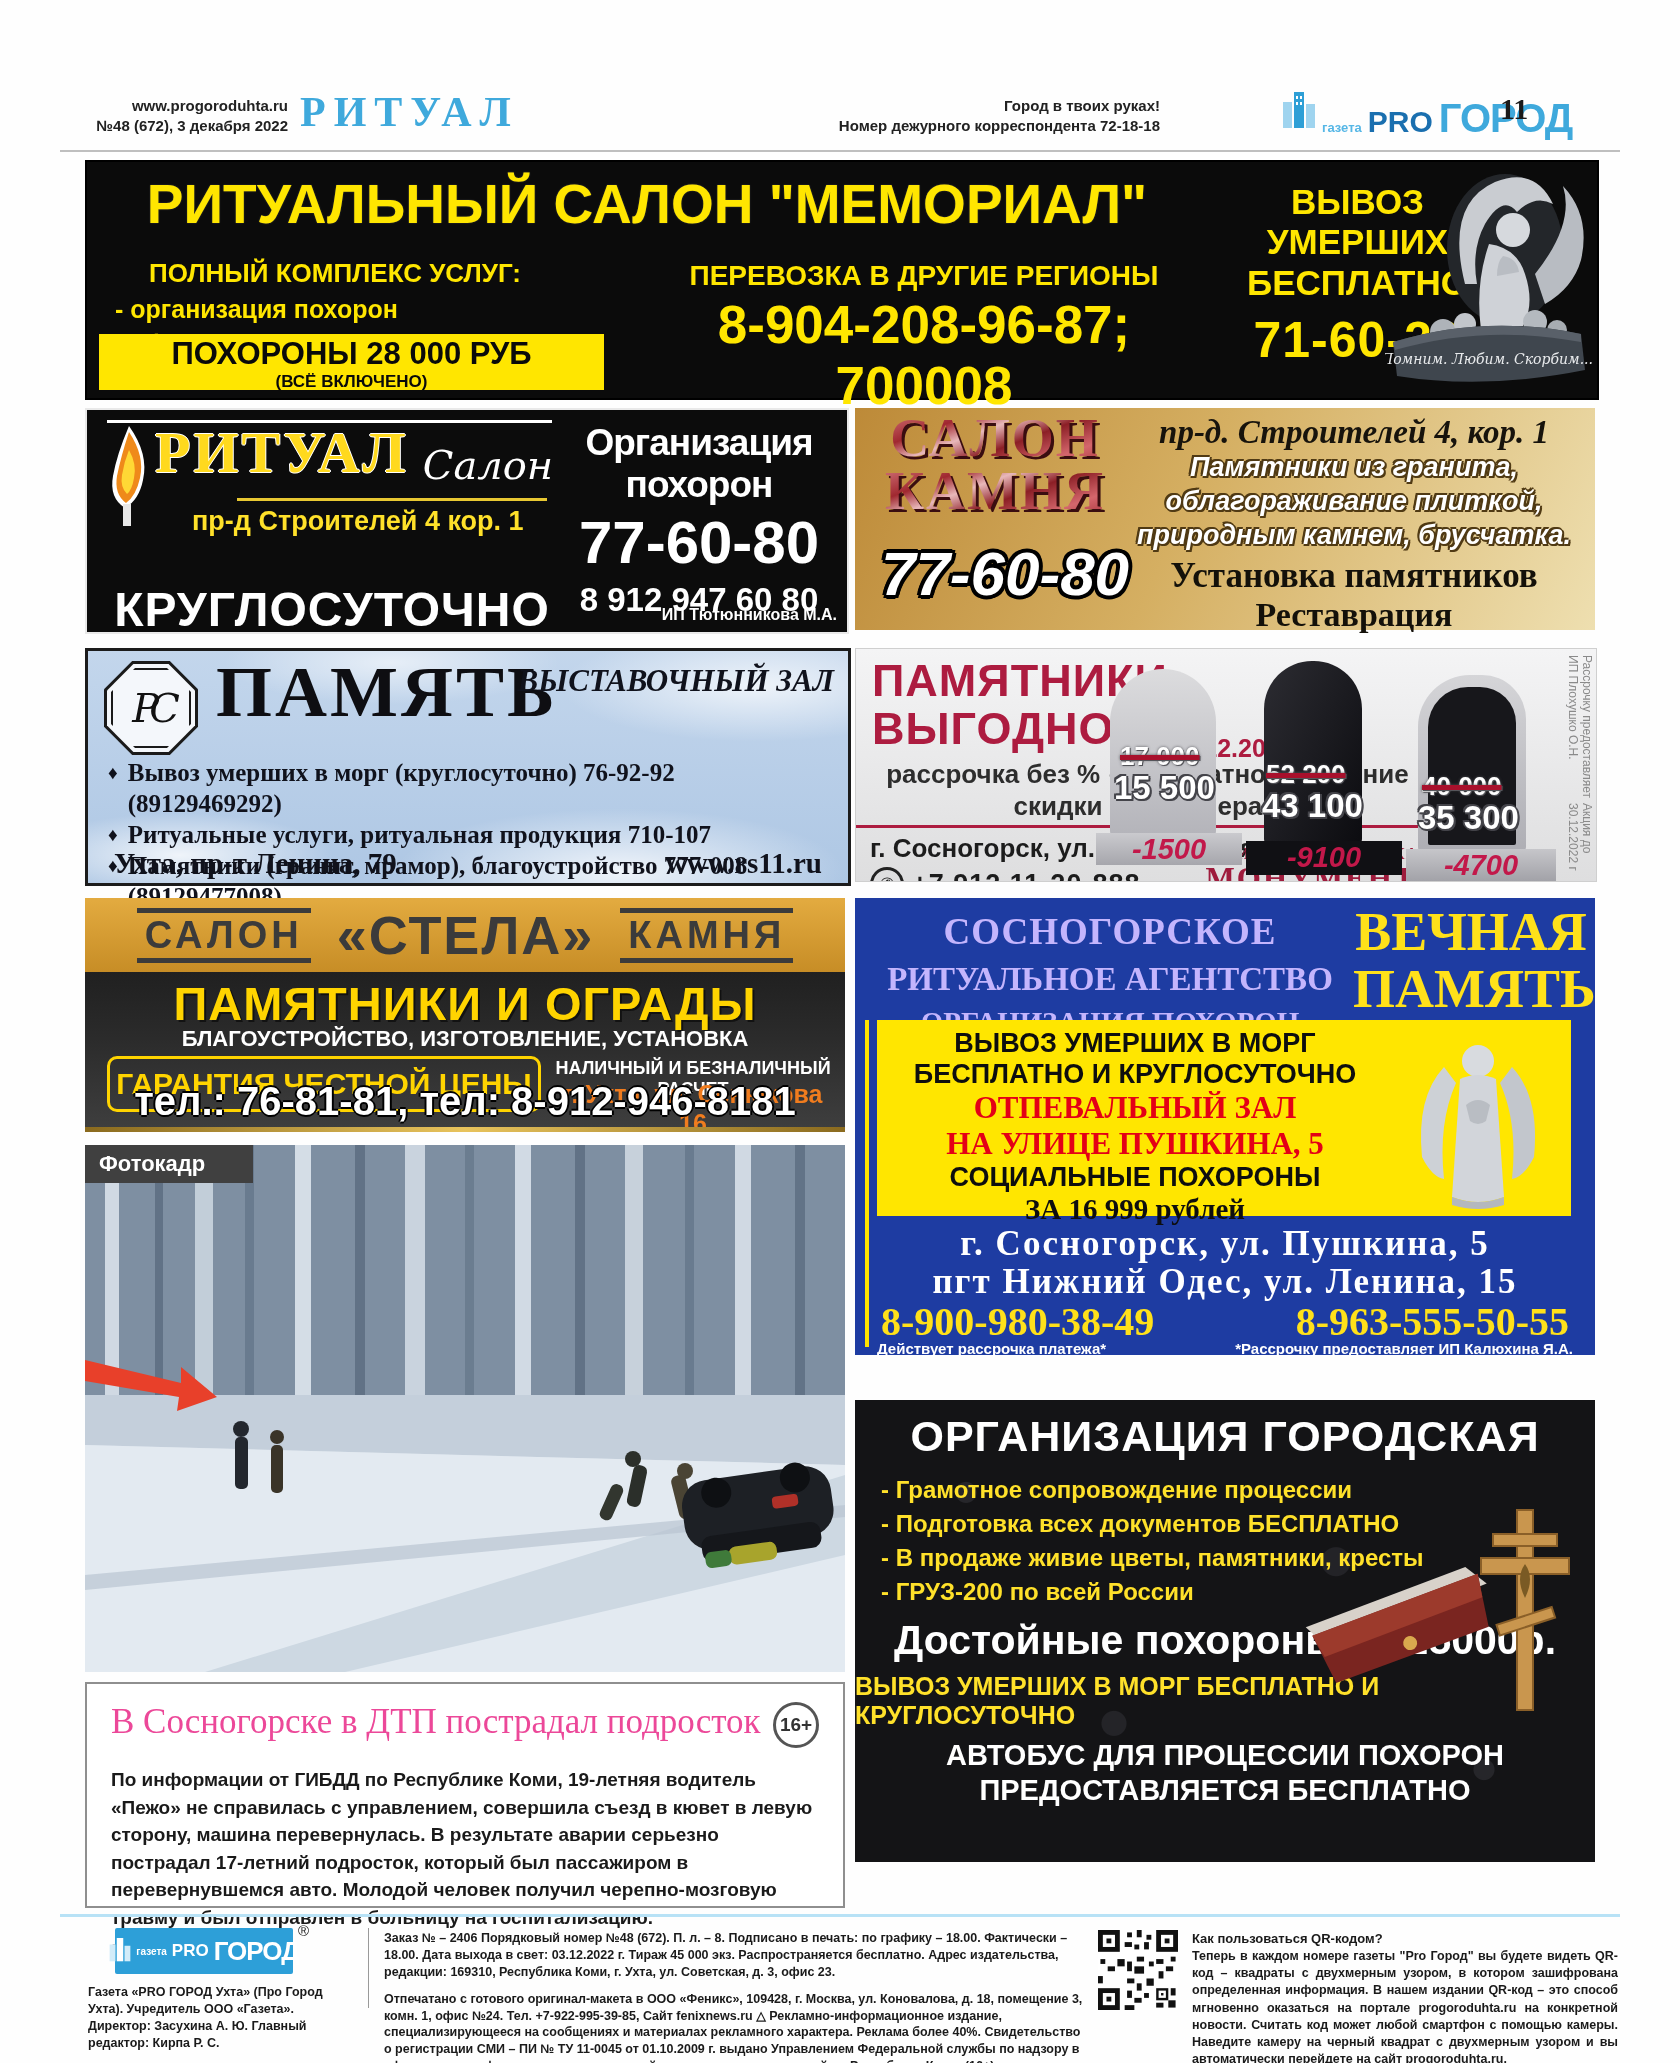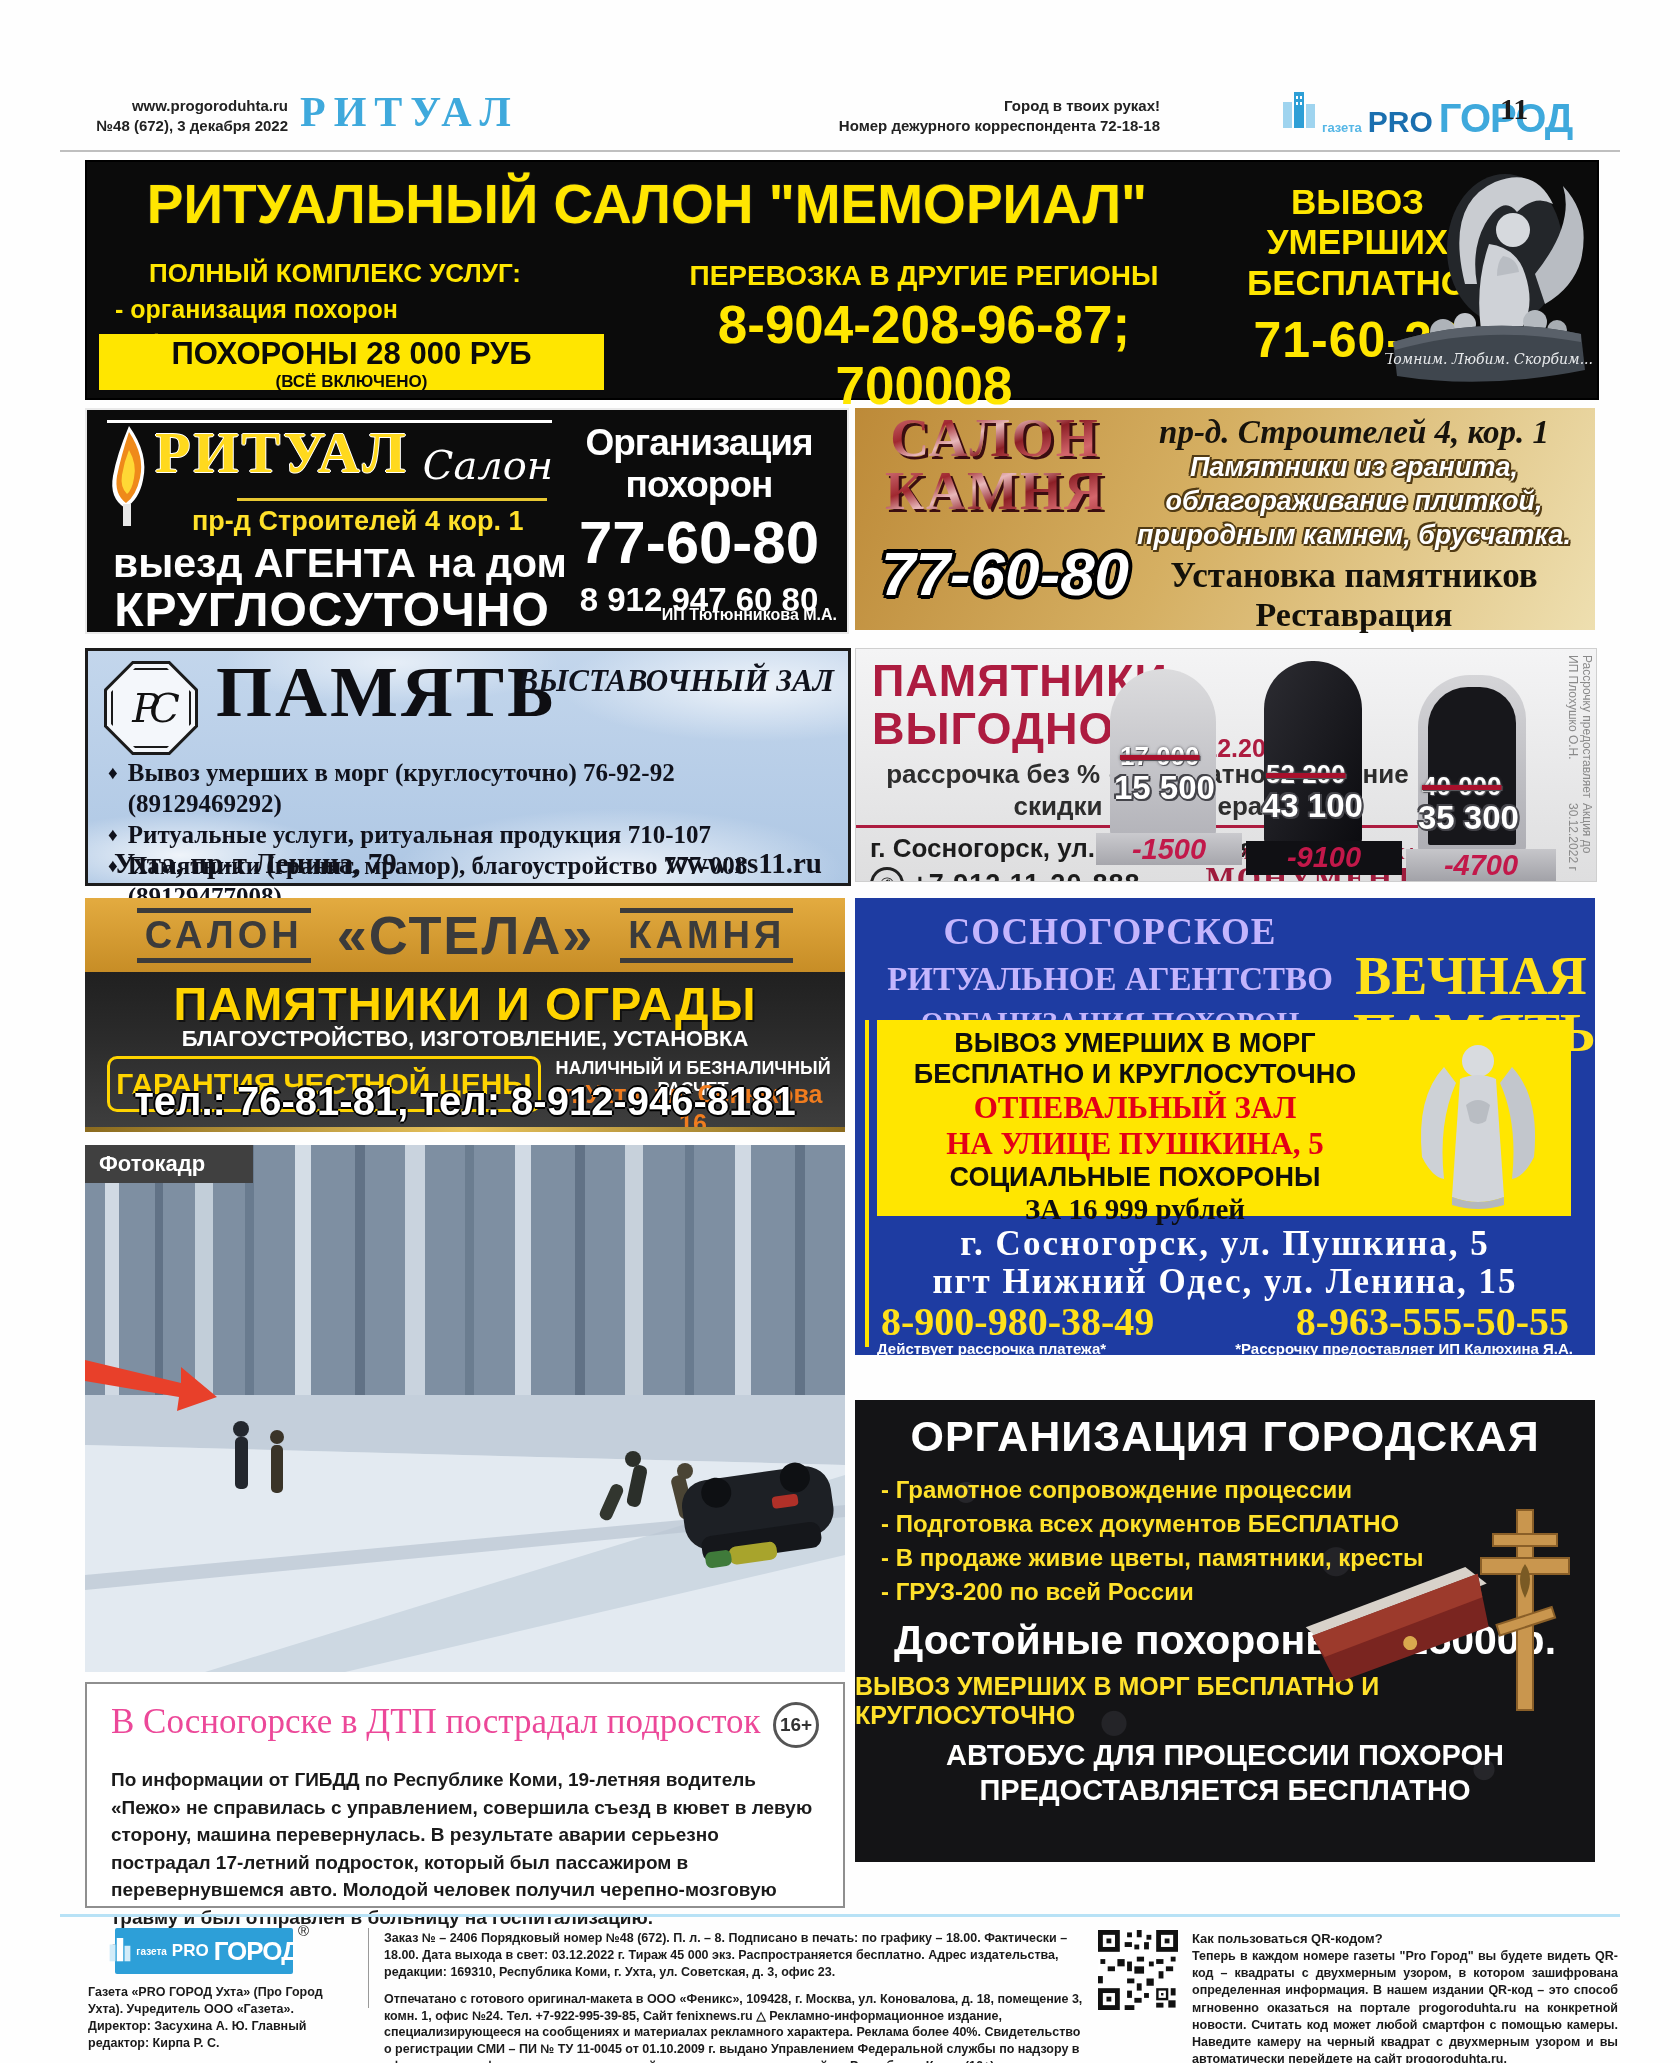--- a/index.html
+++ b/index.html
@@ -128,21 +128,21 @@
   .ad6-phones{position:absolute;left:0;top:188px;width:62%;text-align:center;font-size:40px;font-weight:bold;color:#fff;
       text-shadow:-2px 0 #000,2px 0 #000,0 -2px #000,0 2px #000;}
   .ad6-gold{position:absolute;left:0;bottom:0;width:100%;height:5px;background:linear-gradient(90deg,#8a6a1e,#e8c35c,#8a6a1e);}
   
   .ad7{left:855px;top:898px;width:740px;height:457px;background:#1e3ca2;}
   .ad7-agency{position:absolute;left:10px;top:12px;width:490px;text-align:center;color:#c4b5fd;font-family:"Liberation Serif",serif;font-weight:bold;}
   .ad7-agency .a1{font-size:37px;letter-spacing:1px;}
   .ad7-agency .a2{font-size:33px;margin-top:8px;}
   .ad7-agency .a3{font-size:29px;margin-top:8px;}
   .ad7-brand{position:absolute;left:498px;top:6px;width:236px;text-align:center;color:#ffe11a;
-      font-family:"Liberation Serif",serif;font-weight:bold;font-size:54px;line-height:1.05;margin-top:44px;}
+      font-family:"Liberation Serif",serif;font-weight:bold;font-size:54px;line-height:1.05;}
   .ad7-box{position:absolute;left:22px;top:122px;width:694px;height:196px;background:#ffe600;display:flex;}
   .ad7-boxtxt{width:500px;padding:8px 0 6px 8px;display:flex;flex-direction:column;justify-content:space-between;text-align:center;}
   .ad7-boxtxt .k{font-size:27px;font-weight:bold;color:#0e0e0e;}
   .ad7-boxtxt .r{font-family:"Liberation Serif",serif;font-size:31px;font-weight:bold;color:#e40016;}
   .ad7-boxtxt .s2{font-family:"Liberation Serif",serif;font-size:29px;font-weight:bold;color:#0e0e0e;}
   .ad7-angel{flex:1;display:flex;align-items:center;justify-content:center;}
   .ad7-a1{position:absolute;left:0;top:326px;width:100%;text-align:center;color:#fff;font-family:"Liberation Serif",serif;font-weight:bold;font-size:35px;letter-spacing:2px;}
   .ad7-a2{position:absolute;left:0;top:364px;width:100%;text-align:center;color:#fff;font-family:"Liberation Serif",serif;font-weight:bold;font-size:35px;letter-spacing:2px;}
   .ad7-phones{position:absolute;left:0;top:400px;width:100%;display:flex;justify-content:space-between;padding:0 26px;box-sizing:border-box;
       color:#ffe11a;font-family:"Liberation Serif",serif;font-weight:bold;font-size:40px;}
@@ -272,21 +272,20 @@
             <path d="M26 8 Q42 32 37 54 Q33 72 23 79 Q11 70 14 52 Q18 32 26 8 Z" fill="#ef8a1a"></path>
             <path d="M26 26 Q34 40 31 54 Q29 66 24 70 Q17 63 19 51 Q21 38 26 26 Z" fill="#ffd835"></path>
             <rect x="20" y="80" width="8" height="22" fill="#e8e8e8"></rect>
           </svg>
       </span>
       <span class="ad2-brand">РИТУАЛ</span>
       <span class="ad2-salon">Салон</span>
     </div>
     <div class="ad2-underline"></div>
     <div class="ad2-addr">пр-д Строителей 4 кор. 1</div>
-    <div class="ad2-l1">выезд АГЕНТА на дом</div>
     <div class="ad2-l2">КРУГЛОСУТОЧНО</div>
     <div class="ad2-right">
       <div class="t">Организация похорон</div>
       <div class="pb">77-60-80</div>
       <div class="ps">8 912 947 60 80</div>
     </div>
     <div class="ad2-legal">ИП Тютюнникова М.А.</div>
   </div>
 
   <div class="abs ad3">

